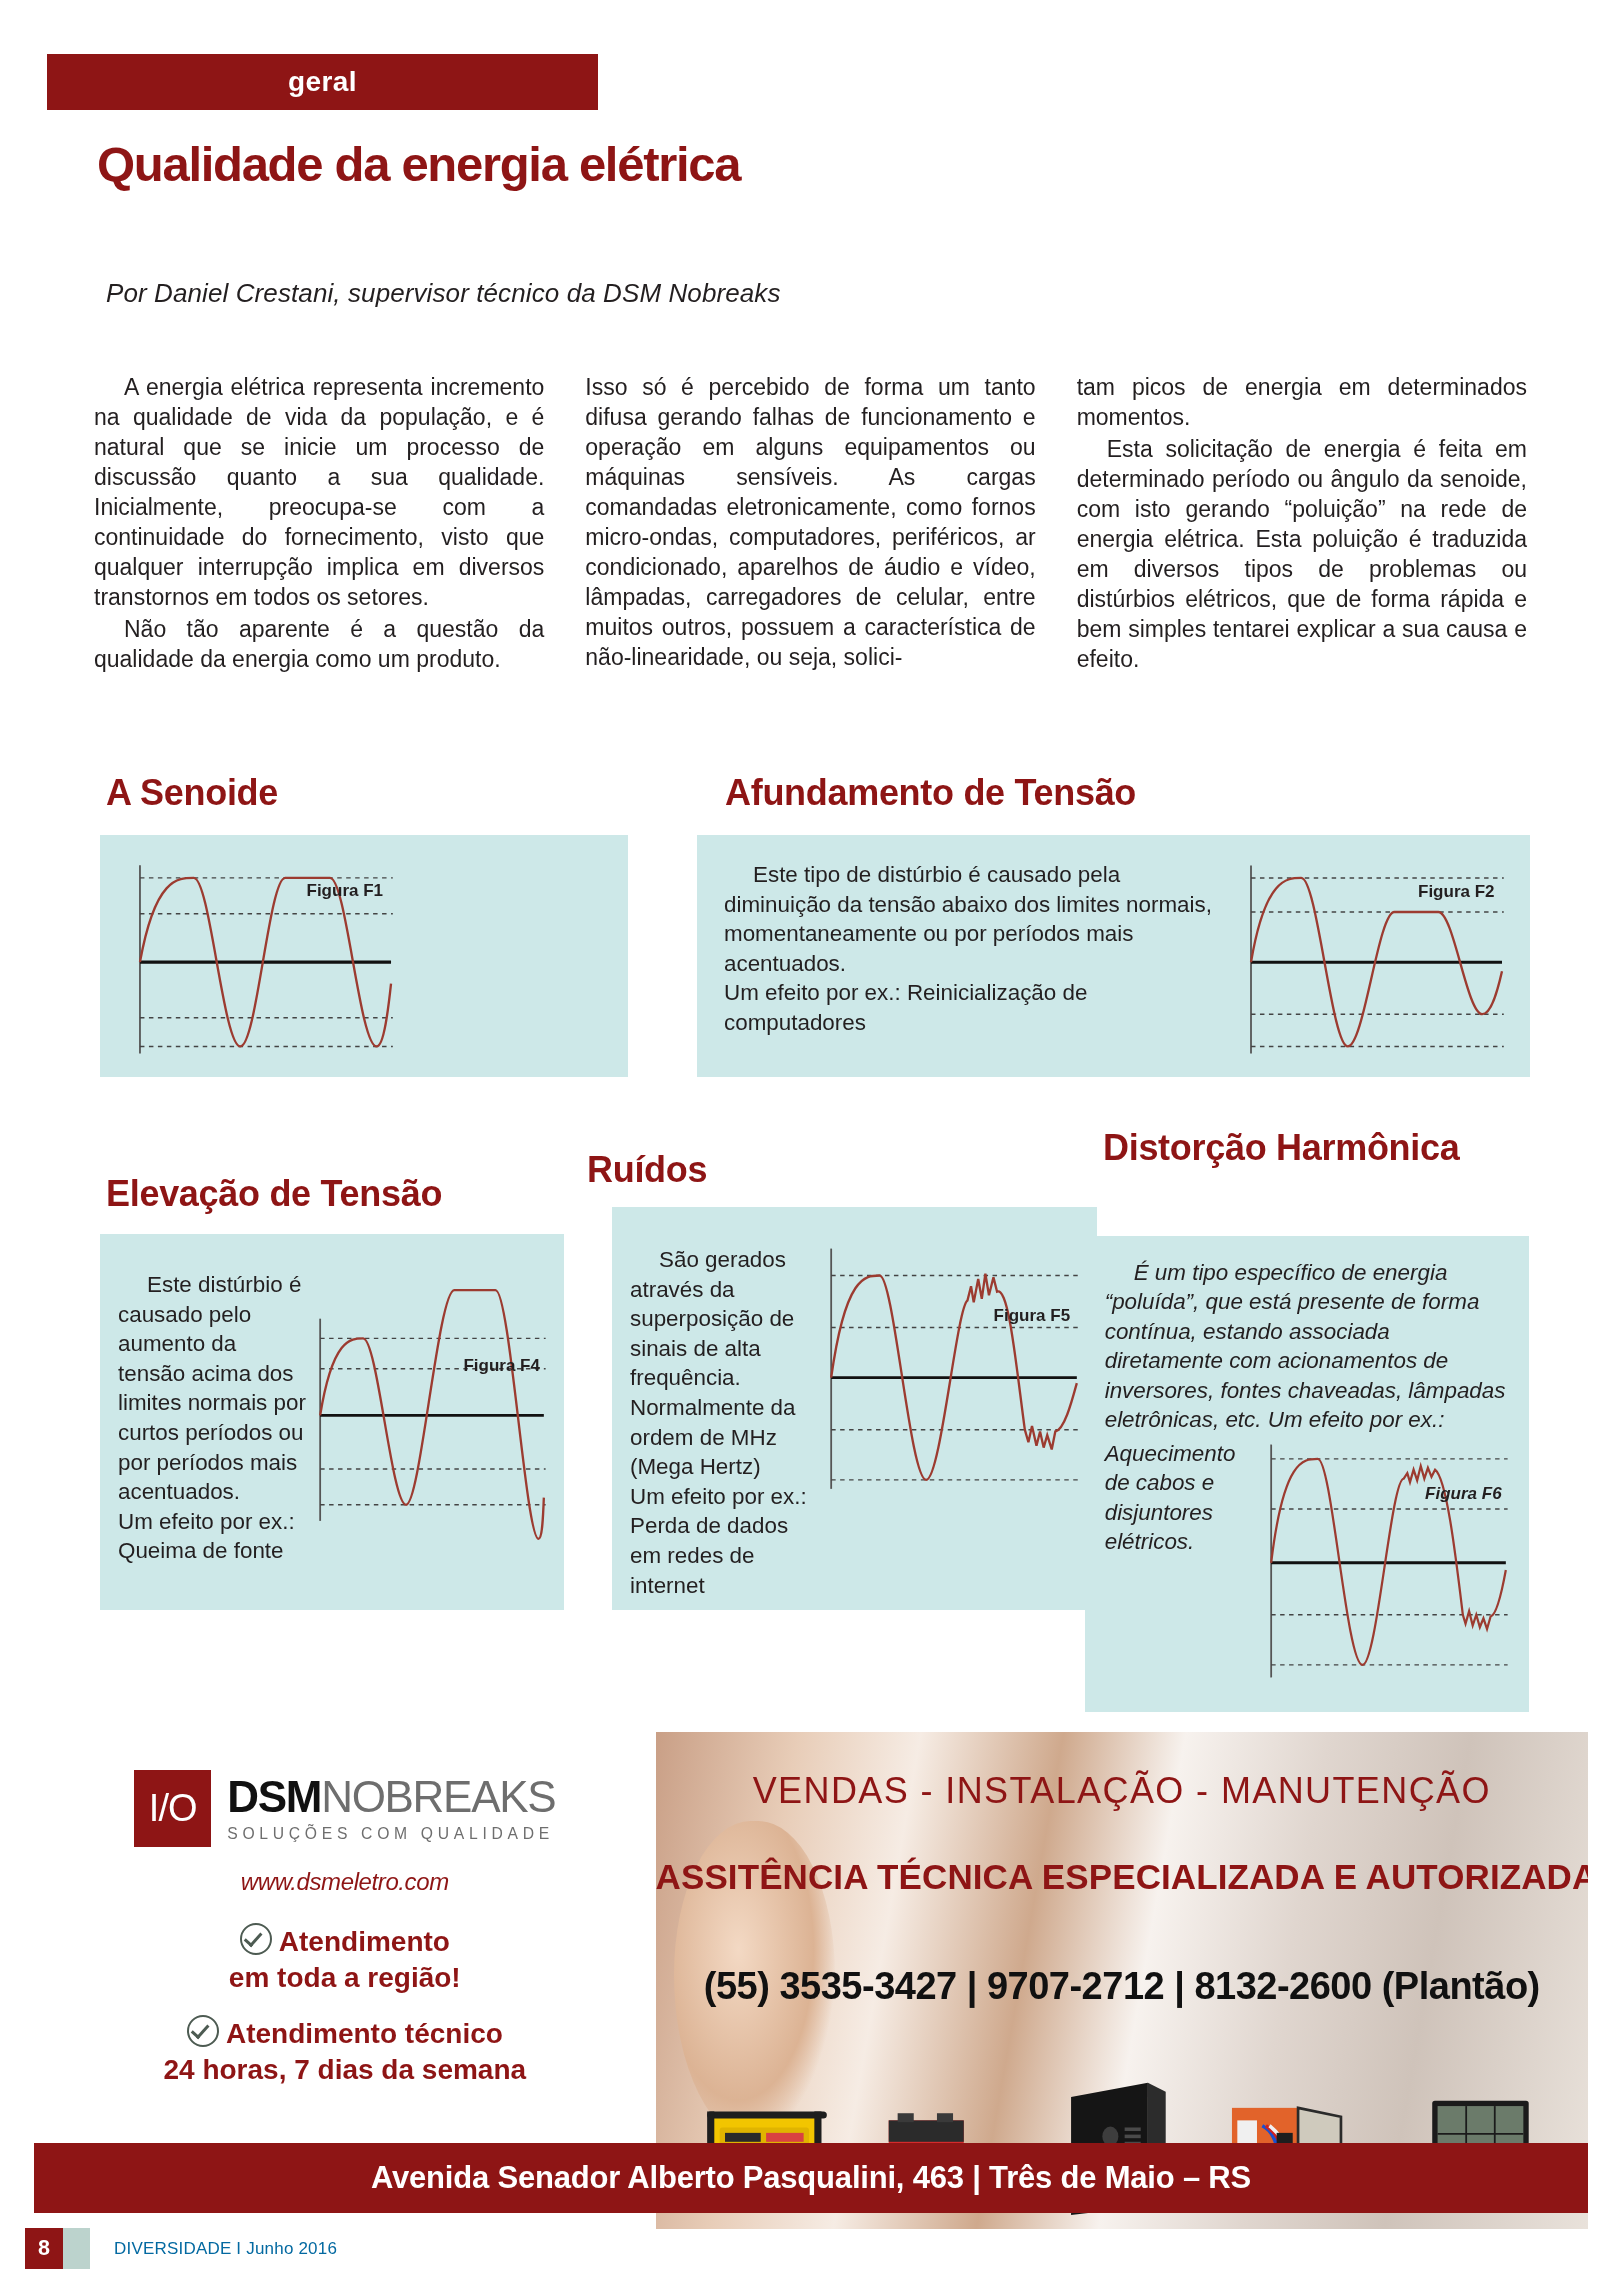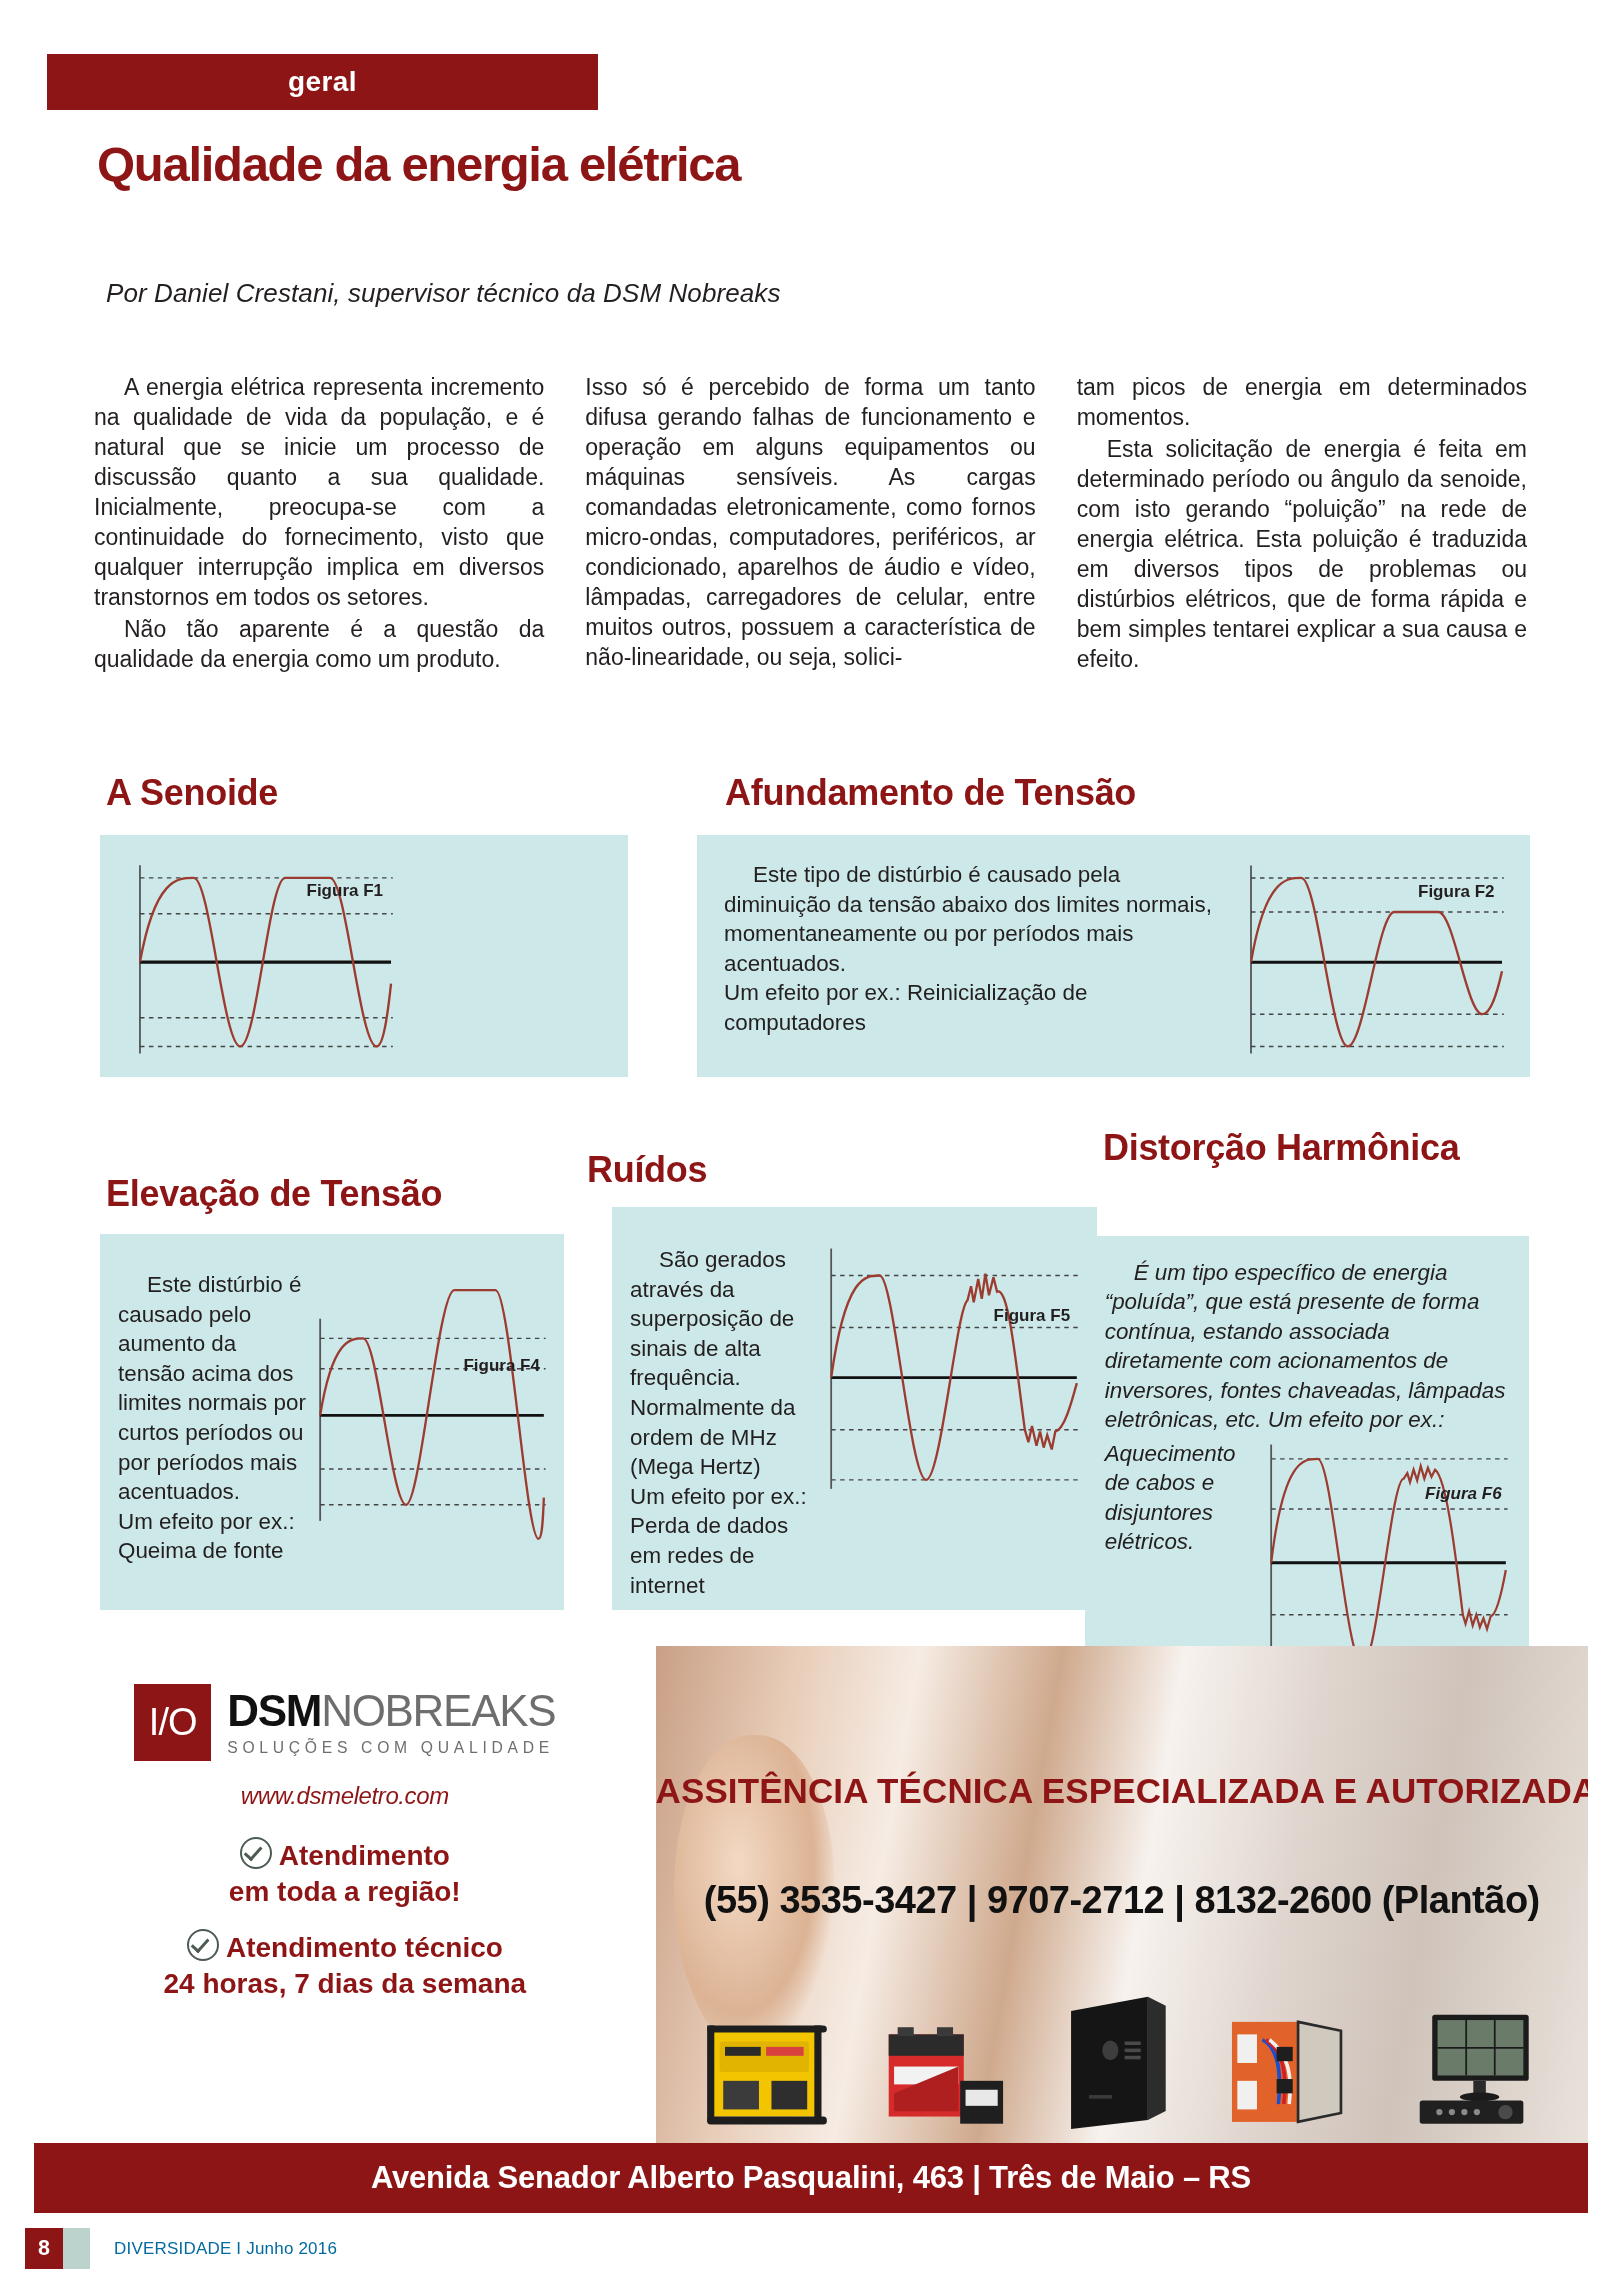--- a/index.html
+++ b/index.html
@@ -58,21 +58,21 @@
   .panel .ptext .ind{text-indent:29px;display:block;}
   .fig{position:relative;}
   .fig svg{display:block;}
   .fig-label{
     position:absolute;font-size:17px;font-weight:700;color:#231f20;
     white-space:nowrap;
   }
 
   
   .ad{
-    position:absolute;left:34px;top:1646px;width:1554px;height:497px;
+    position:absolute;left:34px;top:1732px;width:1554px;height:497px;
     background:#8e1515;box-sizing:border-box;padding:0;
   }
   .ad-inner{
     position:relative;width:100%;height:100%;background:#ffffff;overflow:hidden;
   }
   .ad-left{
     position:absolute;left:0;top:0;width:40%;height:100%;
     background:#ffffff;display:flex;flex-direction:column;
     align-items:center;justify-content:flex-start;padding-top:38px;box-sizing:border-box;
   }
@@ -307,20 +307,21 @@
           <div class="bullet">
             <span class="chk"></span><span>Atendimento<br>em toda a região!</span>
           </div>
           <div class="bullet">
             <span class="chk"></span><span>Atendimento técnico<br>24 horas, 7 dias da semana</span>
           </div>
         </div>
       </div>
 
       <div class="ad-right">
+        <div class="ad-h1">VENDAS - INSTALAÇÃO - MANUTENÇÃO</div>
         <div class="ad-h2">ASSITÊNCIA TÉCNICA ESPECIALIZADA E AUTORIZADA</div>
         <div class="ad-phones">(55) 3535-3427 | 9707-2712 | 8132-2600 (Plantão)</div>
 
         <div class="products">
 
           <svg width="134" height="134" viewBox="0 0 150 150">
             <rect x="14" y="30" width="118" height="96" rx="4" fill="#f2c500"></rect>
             <rect x="22" y="42" width="100" height="34" rx="3" fill="#e0b400"></rect>
             <rect x="28" y="48" width="40" height="10" fill="#2a2a2a"></rect>
             <rect x="74" y="48" width="42" height="10" fill="#d94141"></rect>

